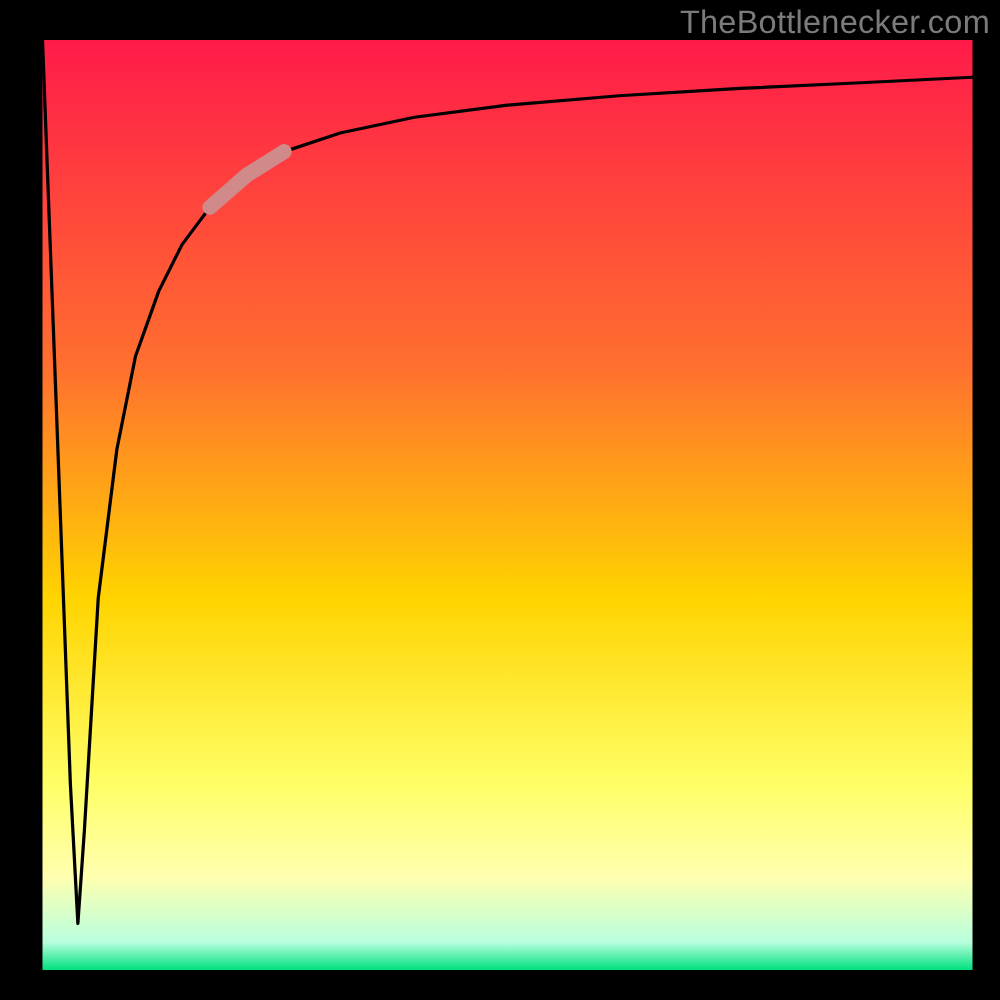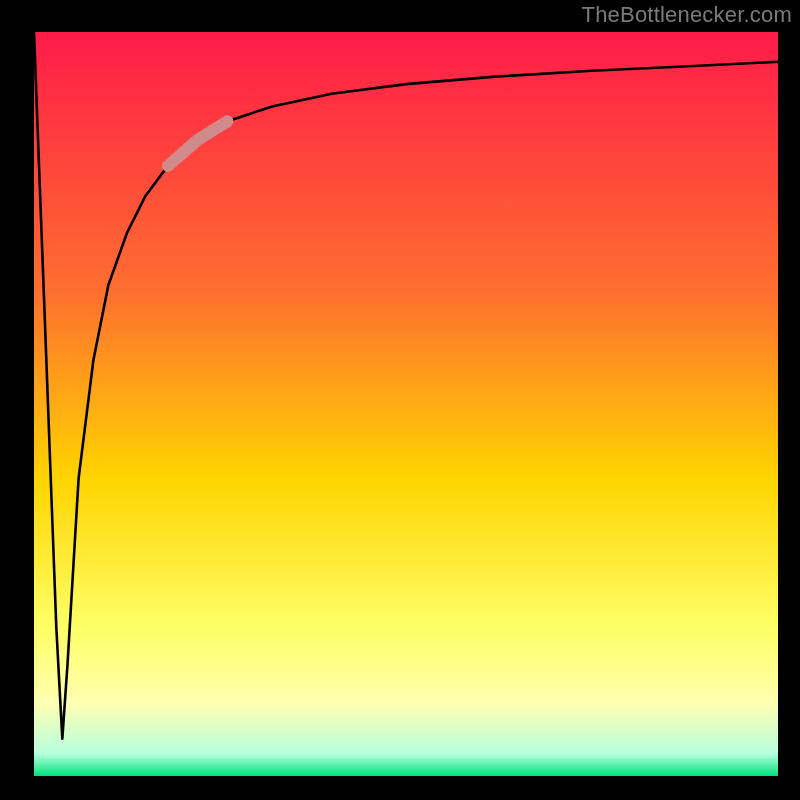--- a/index.html
+++ b/index.html
@@ -14,21 +14,21 @@
     position: relative;
     width: 800px;
     height: 800px;
   }
   .watermark {
     position: absolute;
     top: 2px;
     right: 8px;
     color: #7b7b7b;
     font-family: Arial, Helvetica, sans-serif;
-    font-size: 22px;
+    font-size: 26px;
     letter-spacing: 0.2px;
   }
   svg { display: block; }
 </style>
 </head>
 <body>
 
 <div class="stage">
 
   <svg width="800" height="800" viewBox="0 0 800 800">

